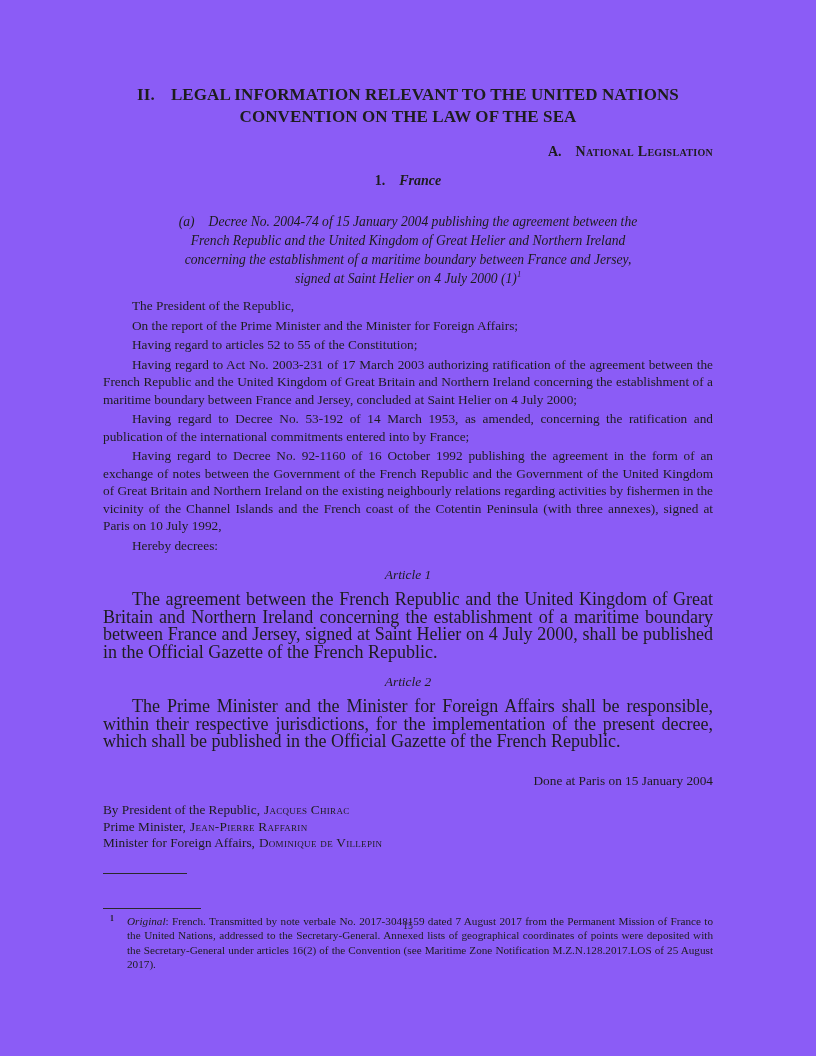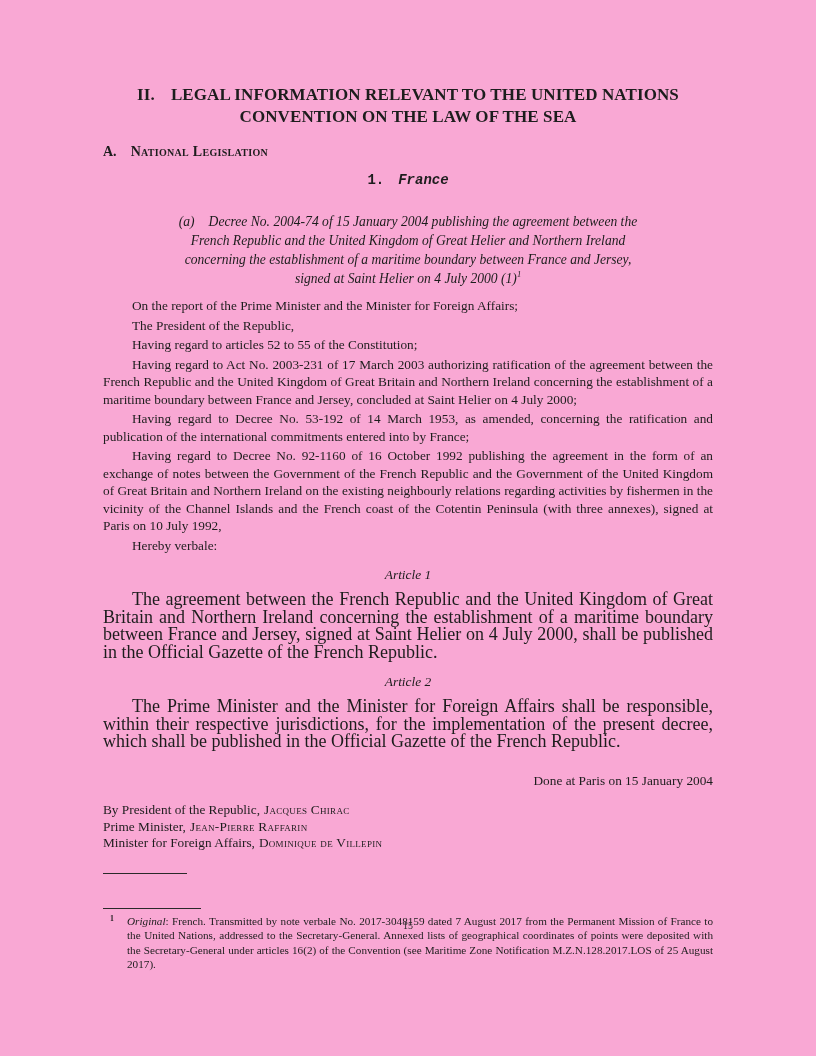--- a/index.html
+++ b/index.html
@@ -1,19 +1,19 @@
 <!DOCTYPE html>
 <html><head>
 <meta charset="utf-8">
 <style>
   html, body { margin: 0; padding: 0; background: #e8e8e8; }
   .page {
     width: 816px;
     height: 1056px;
-    background: #f9a8d4;
+    background: #8b5cf6;
     position: relative;
     margin: 0 auto;
     font-family: "Liberation Serif", serif;
     color: #1d1d1d;
     overflow: hidden;
   }
   .content {
     position: absolute;
     left: 103px;
     top: 0;
@@ -26,35 +26,34 @@
     text-align: center;
     font-size: 17px;
     font-weight: bold;
     line-height: 22px;
     letter-spacing: 0.1px;
   }
   .main-heading .numeral { margin-right: 16px; }
   
   .section-heading {
     margin-top: 15px;
-    text-align: left;
+    text-align: right;
     font-size: 14px;
     font-weight: bold;
     line-height: 17px;
   }
   .section-heading .label { margin-right: 14px; }
   .sc { font-variant: small-caps; letter-spacing: 0.3px; }
   
   .subsection-heading {
     margin-top: 12px;
     text-align: center;
     font-size: 14px;
     font-weight: bold;
     line-height: 17px;
-    font-family: Liberation Mono, monospace;
   }
   .subsection-heading .label { margin-right: 14px; font-style: normal; }
   .subsection-heading .title { font-style: italic; }
   
   .decree-title {
     margin-top: 23px;
     text-align: center;
     font-style: italic;
     font-size: 13.6px;
     line-height: 19px;
@@ -165,27 +164,27 @@
     </div>
 
     <div class="decree-title">
       <div><span class="label">(a)</span><span>Decree No. 2004-74 of 15 January 2004 publishing the agreement between the</span></div>
       <div>French Republic and the United Kingdom of Great Helier and Northern Ireland</div>
       <div>concerning the establishment of a maritime boundary between France and Jersey,</div>
       <div><span>signed at Saint Helier on 4 July 2000 (1)</span><sup>1</sup></div>
     </div>
 
     <div class="body-block">
+      <p>The President of the Republic,</p>
       <p>On the report of the Prime Minister and the Minister for Foreign Affairs;</p>
-      <p>The President of the Republic,</p>
       <p>Having regard to articles 52 to 55 of the Constitution;</p>
       <p>Having regard to Act No. 2003-231 of 17 March 2003 authorizing ratification of the agreement between the French Republic and the United Kingdom of Great Britain and Northern Ireland concerning the establishment of a maritime boundary between France and Jersey, concluded at Saint Helier on 4 July 2000;</p>
       <p>Having regard to Decree No. 53-192 of 14 March 1953, as amended, concerning the ratification and publication of the international commitments entered into by France;</p>
       <p>Having regard to Decree No. 92-1160 of 16 October 1992 publishing the agreement in the form of an exchange of notes between the Government of the French Republic and the Government of the United Kingdom of Great Britain and Northern Ireland on the existing neighbourly relations regarding activities by fishermen in the vicinity of the Channel Islands and the French coast of the Cotentin Peninsula (with three annexes), signed at Paris on 10 July 1992,</p>
-      <p>Hereby verbale:</p>
+      <p>Hereby decrees:</p>
     </div>
 
     <div class="article-heading">Article 1</div>
     <p class="article-text">The agreement between the French Republic and the United Kingdom of Great Britain and Northern Ireland concerning the establishment of a maritime boundary between France and Jersey, signed at Saint Helier on 4 July 2000, shall be published in the Official Gazette of the French Republic.</p>
 
     <div class="article-heading">Article 2</div>
     <p class="article-text">The Prime Minister and the Minister for Foreign Affairs shall be responsible, within their respective jurisdictions, for the implementation of the present decree, which shall be published in the Official Gazette of the French Republic.</p>
 
     <div class="dateline">Done at Paris on 15 January 2004</div>
 

